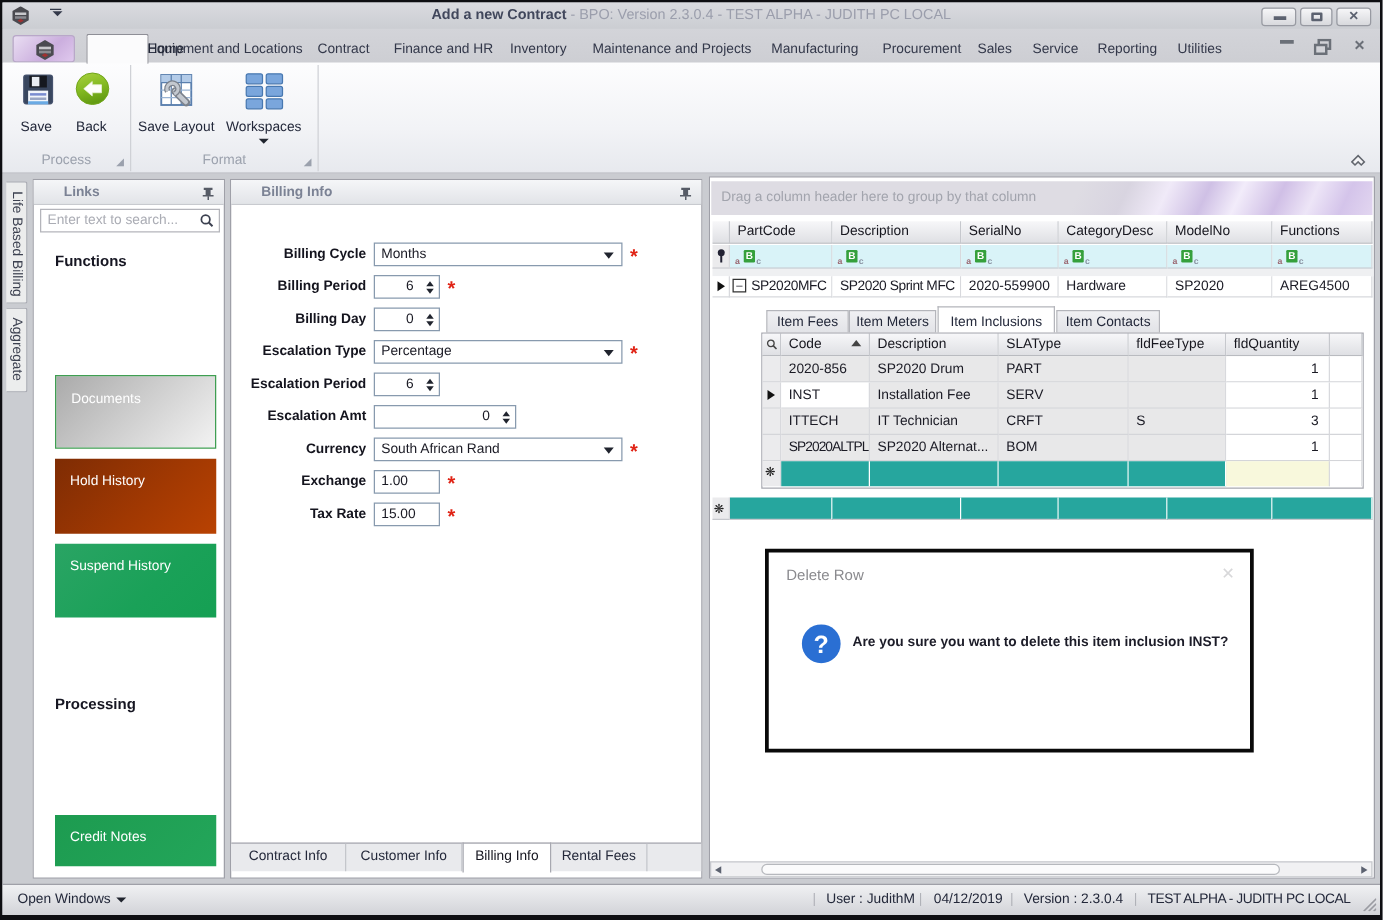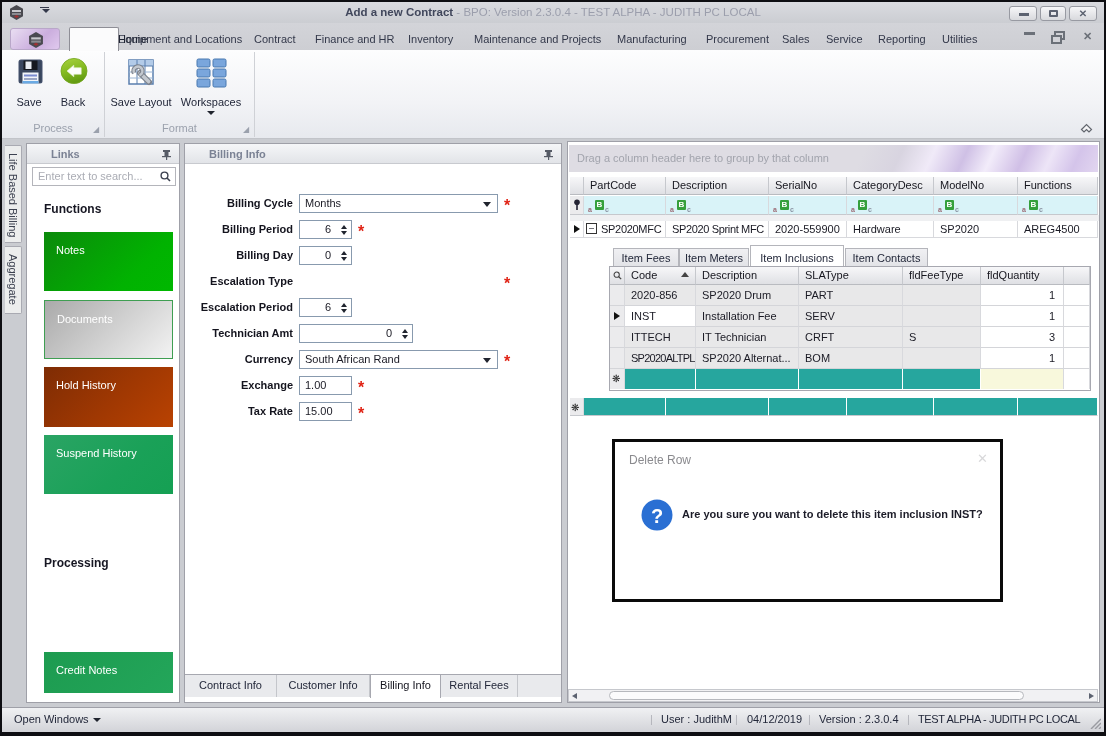--- a/index.html
+++ b/index.html
@@ -243,21 +243,20 @@
           <rect x="4" y="7" width="1.2" height="3" fill="#565b66"></rect>
         </svg>
       </div>
       <div class="abs" style="left:5px;top:23px;width:144px;height:19px;border:1px solid #b4b5bb;background:#fff;color:#aaacb4;line-height:16px;padding-left:5px;">Enter text to search...
         <svg class="abs" style="right:4px;top:3px" width="11" height="11" viewBox="0 0 11 11">
           <circle cx="4.5" cy="4.5" r="3.4" fill="none" stroke="#3c4150" stroke-width="1.4"></circle>
           <line x1="7" y1="7" x2="10" y2="10" stroke="#3c4150" stroke-width="1.6"></line>
         </svg>
       </div>
       <div class="lhead" style="top:58px;">Functions</div>
-      <div class="lbtn" style="top:88px;height:59px;background:linear-gradient(135deg,#0b8a0b,#01b201 70%,#00b800);">Notes</div>
       <div class="lbtn" style="top:156px;height:59px;background:linear-gradient(135deg,#aaaaaa,#cbcbcb 45%,#f3f3f3);border:1px solid #3f9e52;">Documents</div>
       <div class="lbtn" style="top:223px;height:60px;background:linear-gradient(135deg,#7e2c04,#a03802 55%,#b94202);">Hold History</div>
       <div class="lbtn" style="top:291px;height:59px;background:linear-gradient(135deg,#2aa464,#1aa158 60%,#15a053);">Suspend History</div>
       <div class="lhead" style="top:412px;">Processing</div>
       <div class="lbtn" style="top:508px;height:41px;background:linear-gradient(135deg,#1d9b50,#23a65a);">Credit Notes</div>
     </div>
 
     <div class="panel" id="billpanel" style="left:182px;top:4px;width:378px;height:560px;">
       <div class="phead">Billing Info
         <svg class="abs" style="right:8px;top:6px" width="9" height="10" viewBox="0 0 9 10">
@@ -282,30 +281,31 @@
           <div class="star" style="left:173px;top:79px;">*</div>
           <div class="flabel" style="top:105px;left:0;width:108px;right:auto;">Billing Day</div>
           <div class="fctl" style="left:114px;top:102px;width:53px;">
             <span style="position:absolute;right:20px;">0</span>
             <div class="spin">
               <div class="u" style="top:4px;"><span class="tri-u"></span></div>
               <div class="d" style="top:10px;"><span class="tri-d"></span></div>
             </div>
           </div>
           <div class="flabel" style="top:131px;left:0;width:108px;right:auto;">Escalation Type</div>
+          <div class="fctl" style="left:114px;top:128px;width:199px;"><span style="padding-left:5px;">Percentage</span><div class="ddarrow"></div></div>
           <div class="star" style="left:319px;top:131px;">*</div>
           <div class="flabel" style="top:157px;left:0;width:108px;right:auto;">Escalation Period</div>
           <div class="fctl" style="left:114px;top:154px;width:53px;">
             <span style="position:absolute;right:20px;">6</span>
             <div class="spin">
               <div class="u" style="top:4px;"><span class="tri-u"></span></div>
               <div class="d" style="top:10px;"><span class="tri-d"></span></div>
             </div>
           </div>
-          <div class="flabel" style="top:183px;left:0;width:108px;right:auto;">Technician Amt</div>
+          <div class="flabel" style="top:183px;left:0;width:108px;right:auto;">Escalation Amt</div>
           <div class="fctl" style="left:114px;top:180px;width:114px;">
             <span style="position:absolute;right:20px;">0</span>
             <div class="spin">
               <div class="u" style="top:4px;"><span class="tri-u"></span></div>
               <div class="d" style="top:10px;"><span class="tri-d"></span></div>
             </div>
           </div>
           <div class="flabel" style="top:209px;left:0;width:108px;right:auto;">Currency</div>
           <div class="fctl" style="left:114px;top:206px;width:199px;"><span style="padding-left:5px;">South African Rand</span><div class="ddarrow"></div></div>
           <div class="star" style="left:319px;top:209px;">*</div>

